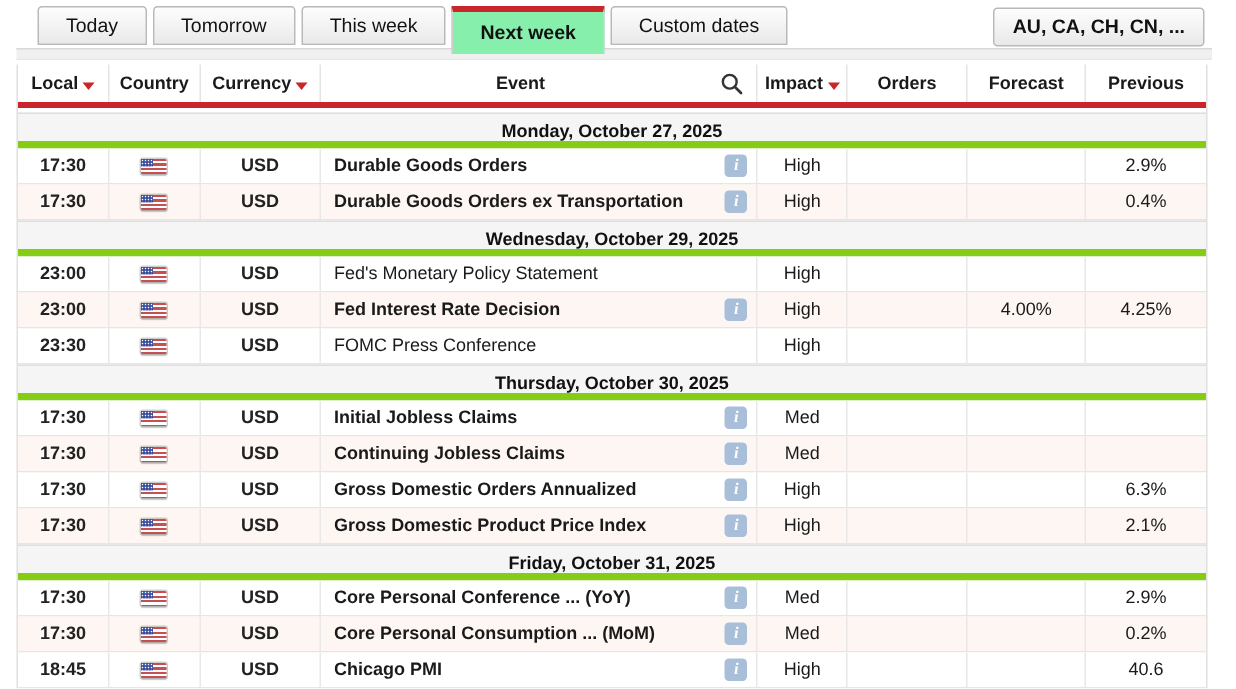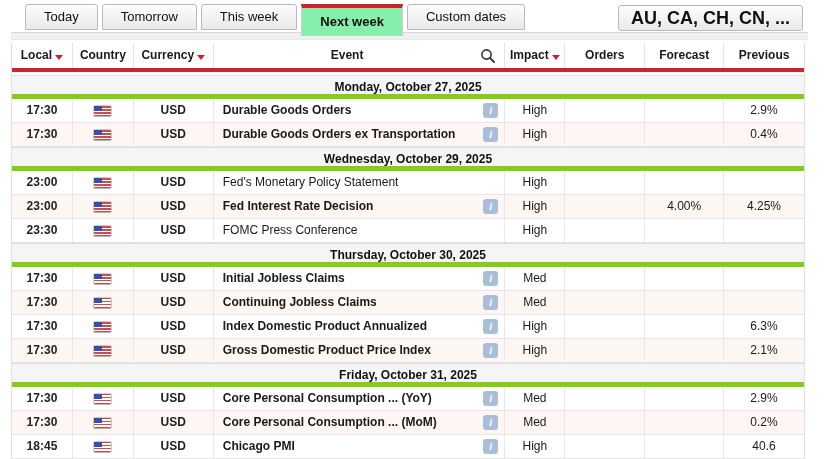--- a/index.html
+++ b/index.html
@@ -38,21 +38,21 @@
     height: 32px;
     line-height: 26px;
     border-radius: 0;
   }
   .currencies-btn {
     position: absolute;
     right: 5px; top: 1px;
     height: 26px;
     line-height: 24px;
     padding: 0 12px;
-    font-size: 18px;
+    font-size: 13px;
     font-weight: bold;
     color: #111;
     background: linear-gradient(#fdfdfd, #e9e9e9);
     border: 1px solid #b9b9b9;
     border-radius: 3px;
     cursor: pointer;
     z-index: 2;
   }
   .toolbar-strip {
     position: absolute;
@@ -310,21 +310,21 @@
     <div class="cell c-actual"></div>
     <div class="cell c-forecast"></div>
     <div class="cell c-previous"></div>
   </div>
 
   <div class="row">
     <div class="cell time c-local">17:30</div>
     <div class="cell c-country"><span class="flag" title="US"></span></div>
     <div class="cell curr c-currency">USD</div>
     <div class="cell event-cell c-event">
-      <span class="event-name bold">Index Domestic Product Annualized</span>
+      <span class="event-name bold">Gross Domestic Orders Annualized</span>
       <span class="info-badge">i</span>
     </div>
     <div class="cell c-impact">High</div>
     <div class="cell c-actual"></div>
     <div class="cell c-forecast"></div>
     <div class="cell c-previous">6.3%</div>
   </div>
 
   <div class="row alt">
     <div class="cell time c-local">17:30</div>
@@ -342,21 +342,21 @@
 
   <div class="date-row">
     <span>Friday, October 31, 2025</span>
   </div>
 
   <div class="row">
     <div class="cell time c-local">17:30</div>
     <div class="cell c-country"><span class="flag" title="US"></span></div>
     <div class="cell curr c-currency">USD</div>
     <div class="cell event-cell c-event">
-      <span class="event-name bold">Core Personal Consumption ...  (YoY)</span>
+      <span class="event-name bold">Core Personal Conference ...  (YoY)</span>
       <span class="info-badge">i</span>
     </div>
     <div class="cell c-impact">Med</div>
     <div class="cell c-actual"></div>
     <div class="cell c-forecast"></div>
     <div class="cell c-previous">2.9%</div>
   </div>
 
   <div class="row alt">
     <div class="cell time c-local">17:30</div>

